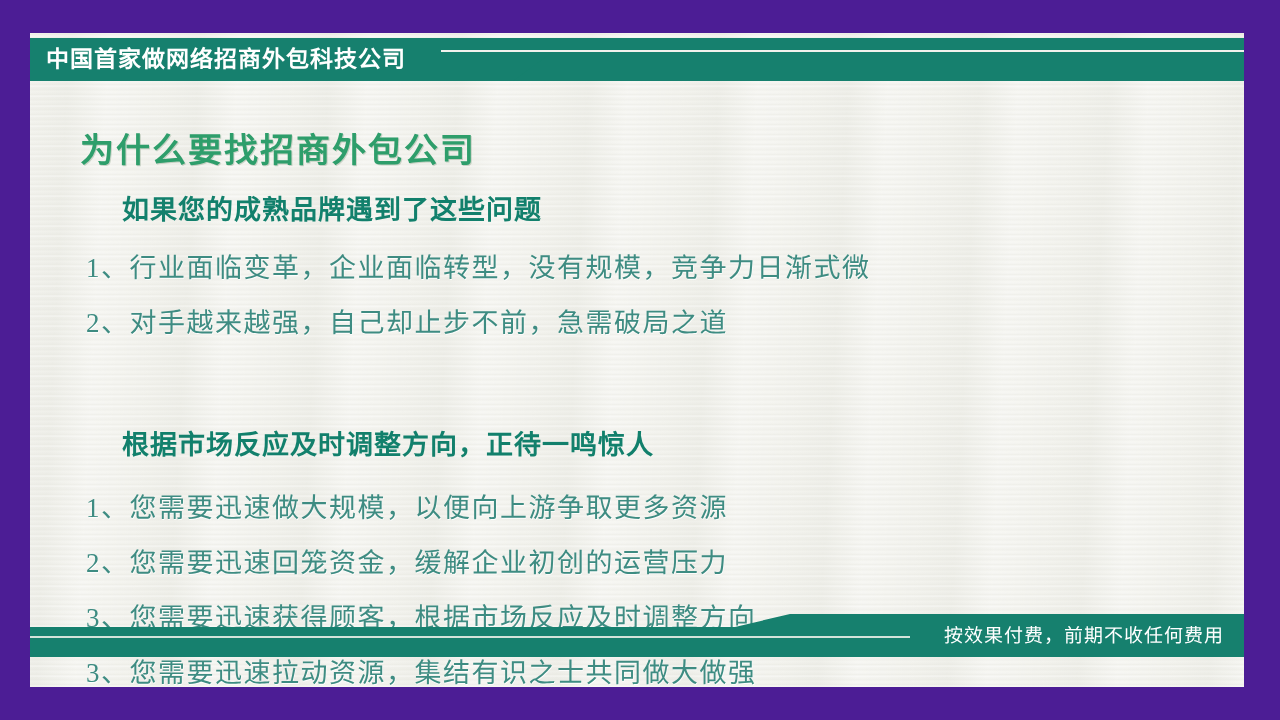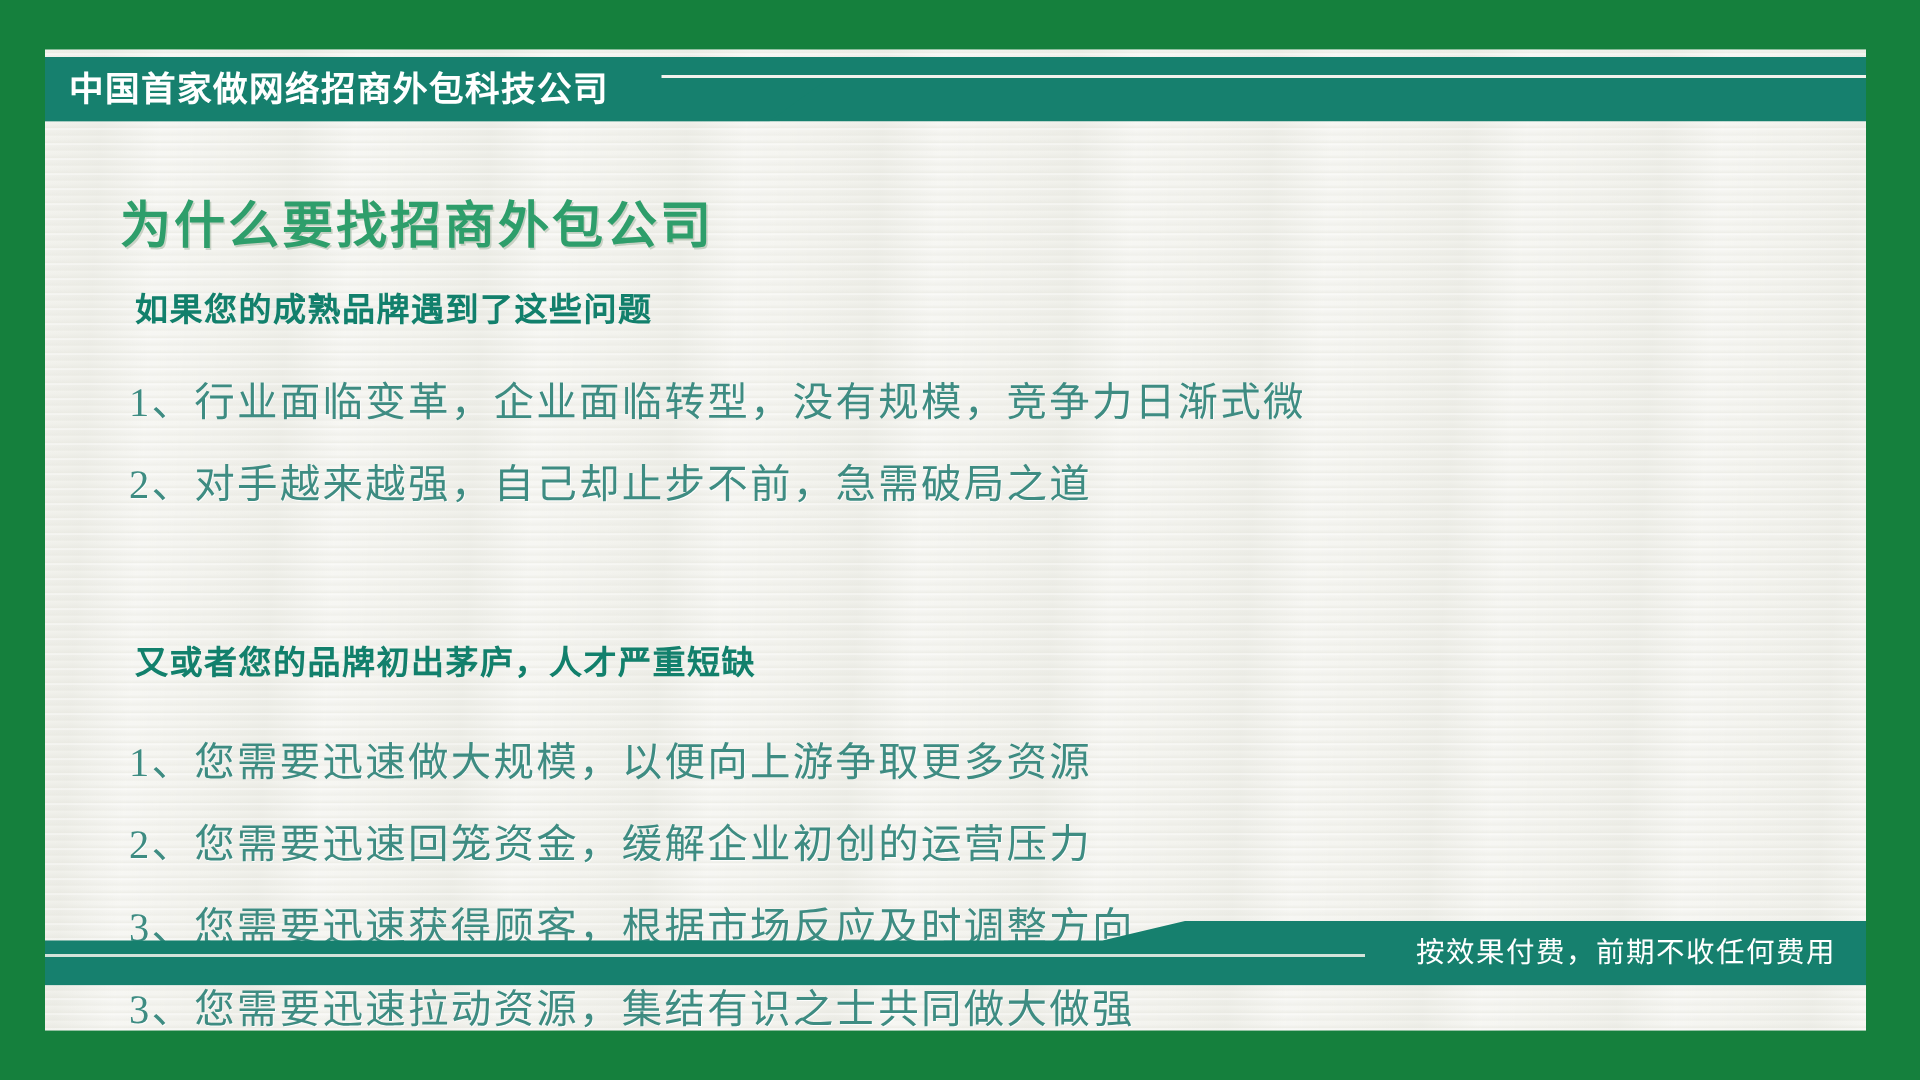--- a/index.html
+++ b/index.html
@@ -8,21 +8,21 @@
   html, body {
     width:1280px; height:720px;
     overflow:hidden;
     font-family:"Liberation Sans", "DejaVu Sans", sans-serif;
   }
 
   
   .slide {
     position:relative;
     width:1280px; height:720px;
-    background:#15803d;
+    background:#4c1d95;
   }
 
   
   .paper {
     position:absolute;
     left:30px; top:33px;
     width:1214px; height:654px;
     background:#F2F2ED;
     background-image:
       repeating-linear-gradient(
@@ -102,26 +102,27 @@
     color:#2E9E6B;
     letter-spacing:2px;
     white-space:nowrap;
     text-shadow:1px 1px 0 rgba(120,150,120,0.35);
     font-family:"Liberation Sans","DejaVu Sans",sans-serif;
   }
 
   
   .sec-heading {
     position:absolute;
-    font-size:22px;
+    font-size:27px;
     font-weight:bold;
     color:#12806C;
     letter-spacing:1px;
     white-space:nowrap;
     font-family:"Liberation Sans","DejaVu Sans",sans-serif;
+    margin-left:32px;
   }
   .sec-heading.h1 { left:60px; top:155px; }
   .sec-heading.h2 { left:60px; top:390px; }
 
   
   .body-list {
     position:absolute;
     left:56px;
     font-family:"Liberation Serif","DejaVu Serif",serif;
     font-size:27px;
@@ -185,21 +186,21 @@
 
     <div class="main-title">为什么要找招商外包公司</div>
 
     <div class="sec-heading h1">如果您的成熟品牌遇到了这些问题</div>
 
     <div class="body-list l1">
       <div class="row">1、行业面临变革，企业面临转型，没有规模，竞争力日渐式微</div>
       <div class="row">2、对手越来越强，自己却止步不前，急需破局之道</div>
     </div>
 
-    <div class="sec-heading h2">又或者您的品牌初出茅庐，人才严重短缺</div>
+    <div class="sec-heading h2">根据市场反应及时调整方向，正待一鸣惊人</div>
 
     <div class="body-list l2">
       <div class="row">1、您需要迅速做大规模，以便向上游争取更多资源</div>
       <div class="row">2、您需要迅速回笼资金，缓解企业初创的运营压力</div>
       <div class="row">3、您需要迅速获得顾客，根据市场反应及时调整方向</div>
       <div class="row">3、您需要迅速拉动资源，集结有识之士共同做大做强</div>
     </div>
 
     <div class="footer-band"></div>
     <div class="footer-hairline"></div>

